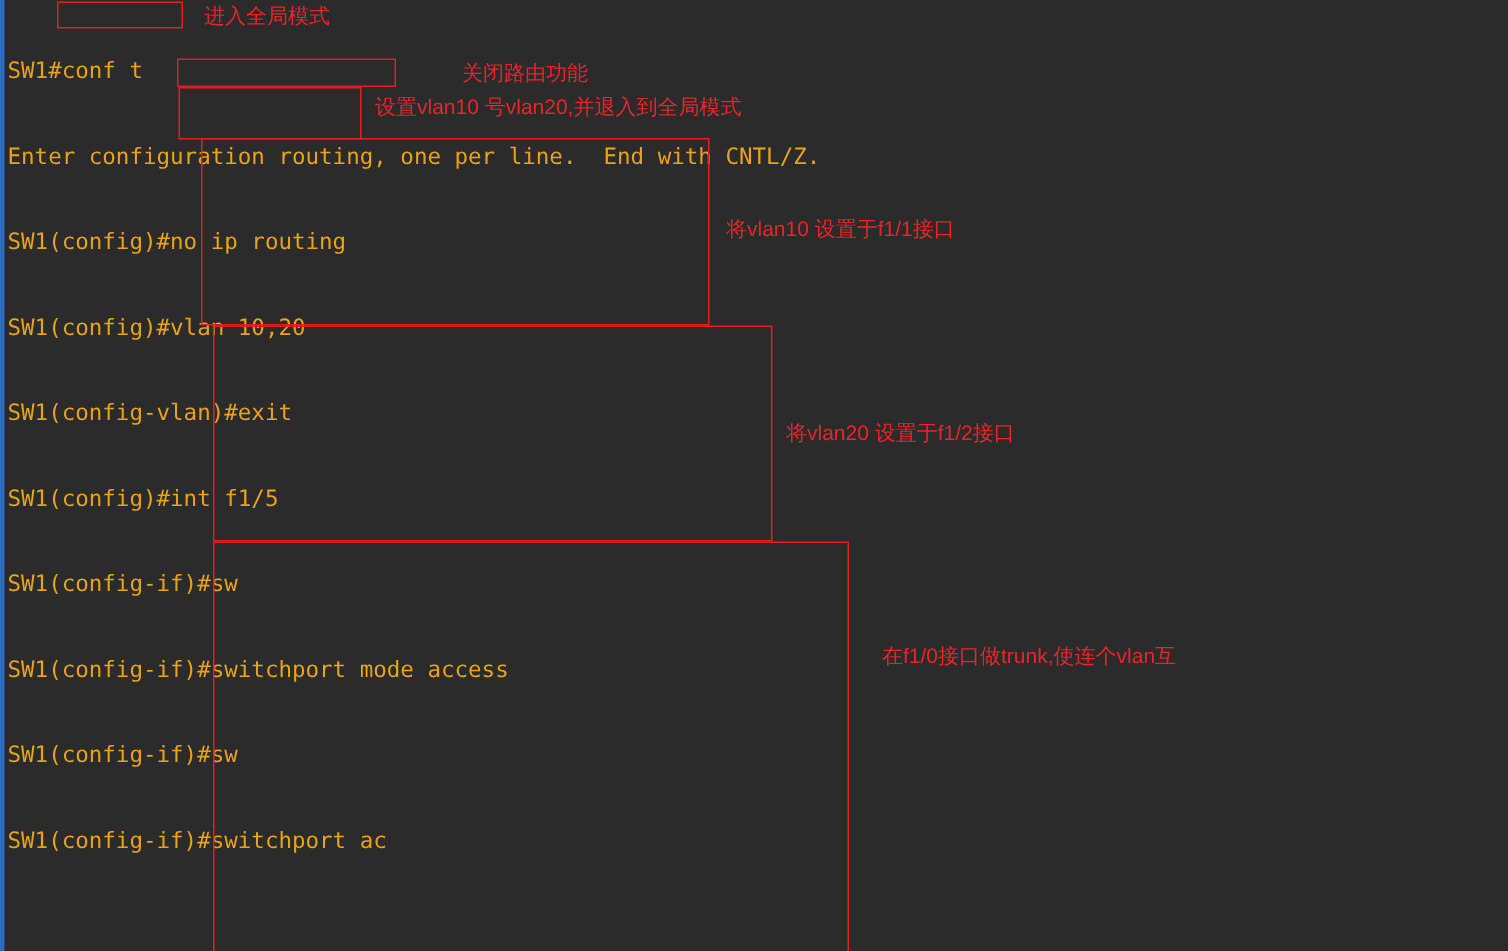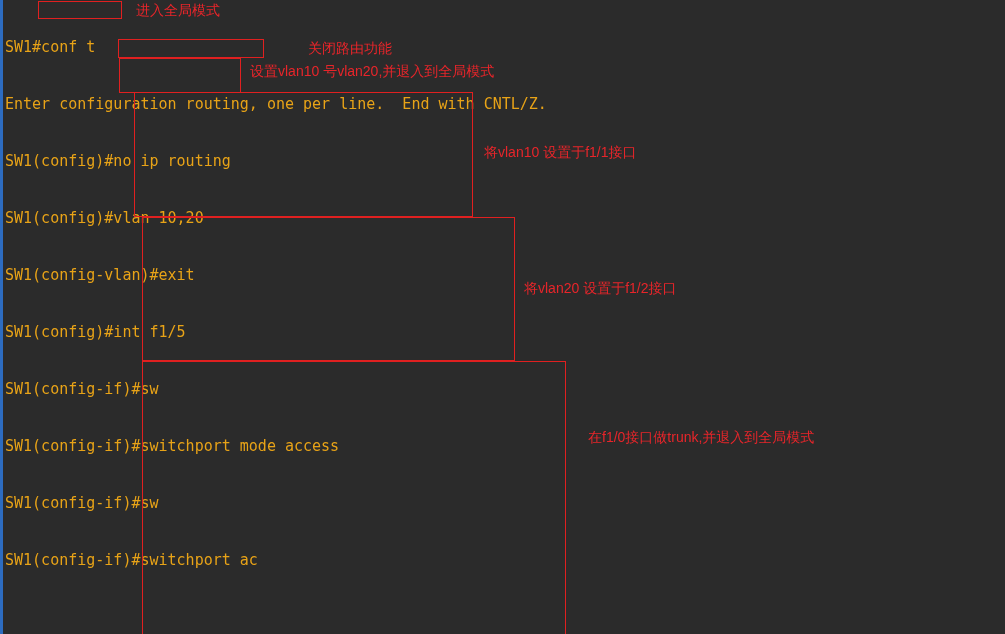--- a/index.html
+++ b/index.html
@@ -106,16 +106,16 @@
   <div class="ann" style="left:136px;top:1px;">进入全局模式</div>
 
   <div class="ann" style="left:272px;top:39px;margin-left:36px;">关闭路由功能</div>
 
   <div class="ann" style="left:250px;top:62px;">设置vlan10 号vlan20,并退入到全局模式</div>
 
   <div class="ann" style="left:484px;top:131px;margin-top:12px;">将vlan10 设置于f1/1接口</div>
 
   <div class="ann" style="left:524px;top:279px;">将vlan20 设置于f1/2接口</div>
 
-  <div class="ann two" style="left:588px;top:424px;">在f1/0接口做trunk,并退入到全局模式</div>
+  <div class="ann two" style="left:588px;top:424px;">在f1/0接口做trunk,使连个vlan互</div>
 
 
 </div>
 
 </body></html>

